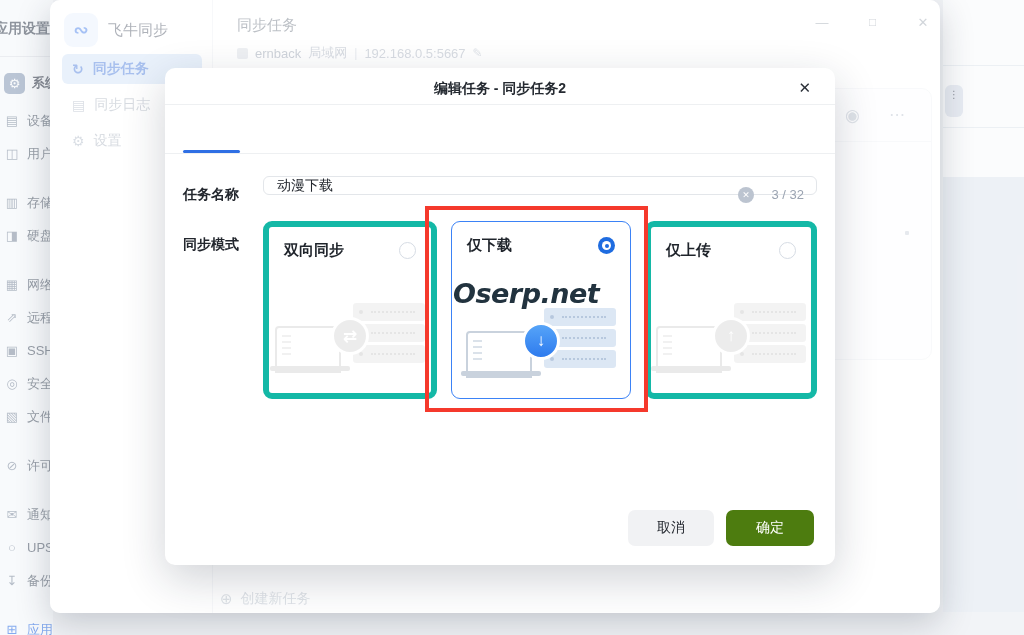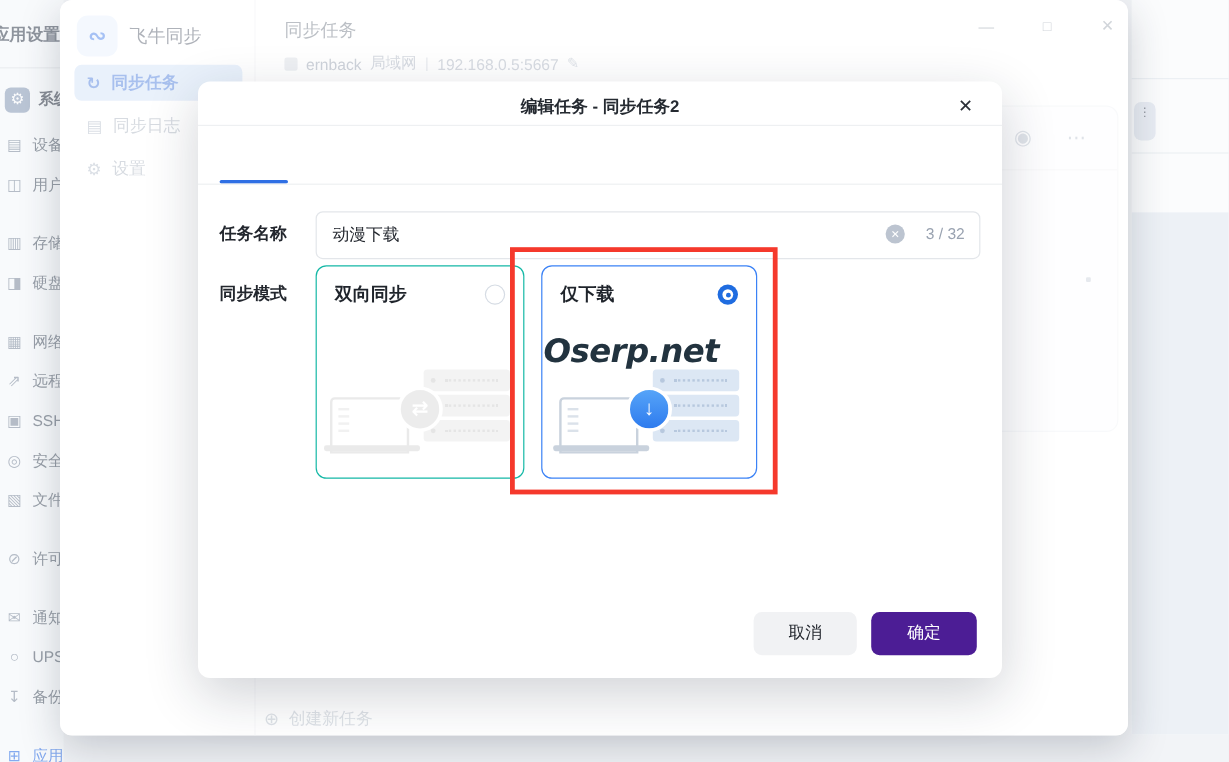--- a/index.html
+++ b/index.html
@@ -77,27 +77,27 @@
   .tabs { position:absolute; left:18px; top:47px; display:flex; gap:30px; }
   .tab { font-size:14px; color:#8f98a6; padding-bottom:16px; cursor:pointer; }
   .tab.active { color:#23272e; font-weight:bold; }
   .tab-underline { position:absolute; left:18px; top:82px; width:57px; height:3px; border-radius:2px; background:#2f6fe4; }
   .modal-hr2 { position:absolute; left:0; top:85px; width:100%; height:1px; background:#eef0f2; }
 
   .field-label { position:absolute; font-size:14px; font-weight:bold; color:#23272e; }
   .lbl-name { left:18px; top:118px; }
   .lbl-mode { left:18px; top:168px; }
 
-  .name-input-wrap { position:absolute; left:98px; top:108px; width:554px; height:40px; border:1px solid #e3e6ea; border-radius:6px; background:#fff; }
+  .name-input-wrap { position:absolute; left:98px; top:108px; width:554px; height:19px; border:1px solid #e3e6ea; border-radius:6px; background:#fff; }
   .name-input { position:absolute; left:0; top:0; width:100%; height:100%; border:none; outline:none; background:transparent; padding:0 110px 0 13px; font-size:14px; color:#23272e; font-family:inherit; }
   .clear-btn { position:absolute; right:62px; top:10px; width:16px; height:16px; border-radius:50%; background:#bcc4d0; color:#fff; font-size:9px; display:flex; align-items:center; justify-content:center; cursor:pointer; }
   .char-counter { position:absolute; right:12px; top:10px; font-size:13px; color:#9aa3b1; }
 
   .cards { position:absolute; left:0; top:153px; width:670px; height:178px; }
-  .mode-card { position:absolute; top:0; height:178px; background:#fff; border:1px solid #14b8a6; border-radius:9px; cursor:pointer; }
+  .mode-card { position:absolute; top:0; height:178px; background:#fff; border:6px solid #14b8a6; border-radius:9px; cursor:pointer; }
   .mode-card.c1 { left:98px;  width:174px; }
   .mode-card.c2 { left:286px; width:180px; border:1.5px solid #3b82f6; }
   .mode-card.c3 { left:480px; width:172px; }
   .mode-title { position:absolute; left:15px; top:14px; font-size:15px; font-weight:bold; color:#1f242b; }
   .radio { position:absolute; right:15px; top:15px; width:17px; height:17px; border-radius:50%; }
   .radio.unsel { border:1.5px solid #d6dce4; background:#fff; }
   .radio.sel { background:#1f6ce0; }
   .radio.sel::before { content:""; position:absolute; left:4px; top:4px; width:9px; height:9px; border-radius:50%; background:#fff; }
   .radio.sel::after { content:""; position:absolute; left:6.5px; top:6.5px; width:4px; height:4px; border-radius:50%; background:#1f6ce0; }
 
@@ -114,21 +114,21 @@
   .badge { position:absolute; left:56px; top:16px; width:38px; height:38px; border-radius:50%; border:3px solid #fff; background:linear-gradient(180deg,#56a4f8,#2e7bee); color:#fff; font-size:17px; font-weight:bold; display:flex; align-items:center; justify-content:center; z-index:2; }
   .mode-card.dim .badge { background:#cfd8e3; }
 
   .watermark { position:absolute; left:288px; top:210px; font-family:"DejaVu Sans","Liberation Sans",sans-serif; font-size:27px; font-weight:800; font-style:italic; color:#22333f; letter-spacing:-0.5px; z-index:6; }
 
   .mode-note { position:absolute; left:98px; top:352px; font-size:13px; color:#8a96a8; }
 
   .modal-footer { position:absolute; left:0; top:442px; width:670px; height:36px; }
   .btn { position:absolute; top:0; height:36px; border:none; border-radius:7px; font-size:14px; font-family:inherit; cursor:pointer; }
   .btn-cancel { left:463px; width:86px; background:#f1f2f4; color:#23272e; }
-  .btn-confirm { left:561px; width:88px; background:#4c1d95; color:#fff; }
+  .btn-confirm { left:561px; width:88px; background:#4d7c0f; color:#fff; }
 
   
   .annotation-rect { position:absolute; left:425px; top:206px; width:223px; height:206px; border:4px solid #f5392c; z-index:40; pointer-events:none; }
 </style>
 </head>
 <body>
 
 <div id="screen">
 
   <div class="bg-left">
@@ -324,20 +324,39 @@
             </div>
           <div class="badge">↓</div>
           <div class="servers">
               <div class="server"></div>
               <div class="server"></div>
               <div class="server"></div>
             </div>
         </div>
       </div>
 
+      <div class="mode-card c3 dim">
+        <div class="mode-title">仅上传</div>
+        <div class="radio unsel"></div>
+        <div class="illus">
+          <div class="laptop">
+              <i></i>
+              <i></i>
+              <i></i>
+              <i></i>
+              <div class="laptop-base"></div>
+            </div>
+          <div class="badge">↑</div>
+          <div class="servers">
+              <div class="server"></div>
+              <div class="server"></div>
+              <div class="server"></div>
+            </div>
+        </div>
+      </div>
     </div>
 
     <div class="watermark">Oserp.net</div>
 
 
     <div class="modal-footer">
       <button class="btn btn-cancel">取消</button>
       <button class="btn btn-confirm">确定</button>
     </div>
   </div>

